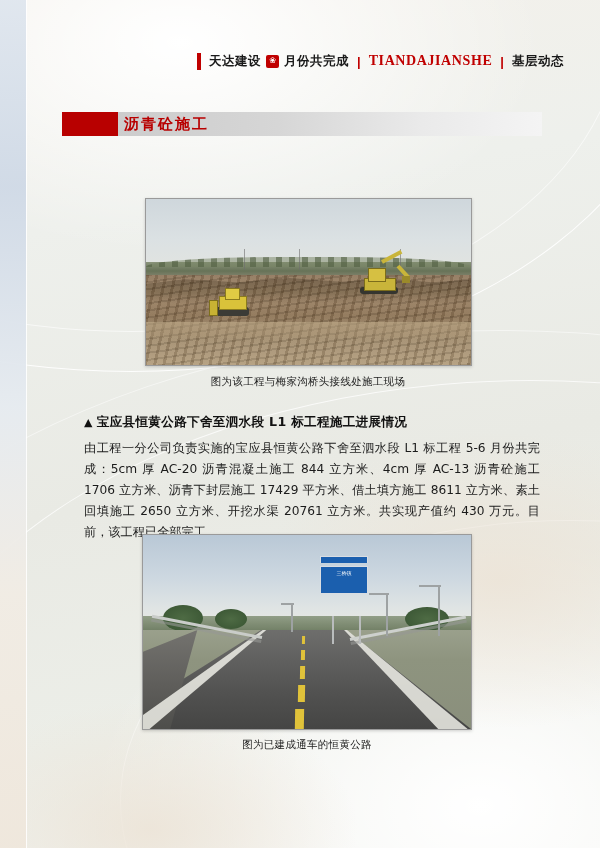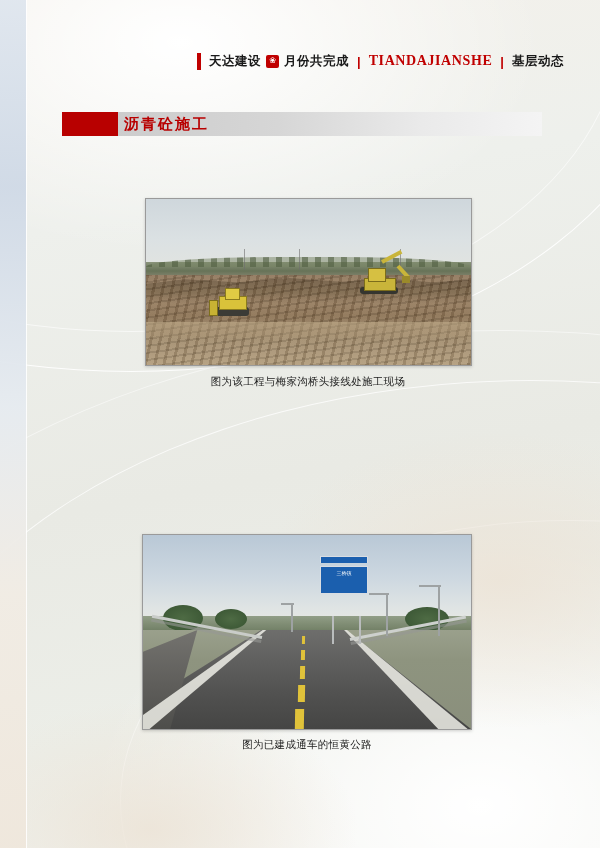--- a/index.html
+++ b/index.html
@@ -408,21 +408,25 @@
       <div class="track"></div>
         <div class="base"></div>
         <div class="cab"></div>
       <div class="arm1"></div>
         <div class="arm2"></div>
         <div class="bucket"></div>
     </div>
   </div>
   <div class="caption caption-1">图为该工程与梅家沟桥头接线处施工现场</div>
 
-
+  <div class="sub-heading">
+    <span class="tri">▲</span><span>宝应县恒黄公路下舍至泗水段 L1 标工程施工进展情况</span>
+  </div>
+
+  <div class="para para-2">由工程一分公司负责实施的宝应县恒黄公路下舍至泗水段 L1 标工程 5-6 月份共完成：5cm 厚 AC-20 沥青混凝土施工 844 立方米、4cm 厚 AC-13 沥青砼施工 1706 立方米、沥青下封层施工 17429 平方米、借土填方施工 8611 立方米、素土回填施工 2650 立方米、开挖水渠 20761 立方米。共实现产值约 430 万元。目前，该工程已全部完工。</div>
 
   <div class="photo photo-2 soft-shadow">
     <div class="p2-sky"></div>
     <div class="p2-far"></div>
     <div class="p2-tree" style="left:6%;  top:36%; width:40px; height:26px;"></div>
     <div class="p2-tree" style="left:22%; top:38%; width:32px; height:20px;"></div>
     <div class="p2-tree" style="left:80%; top:37%; width:44px; height:24px;"></div>
     <div class="p2-ground"></div>
     <div class="p2-road"></div>
     <div class="p2-road-left"></div>

